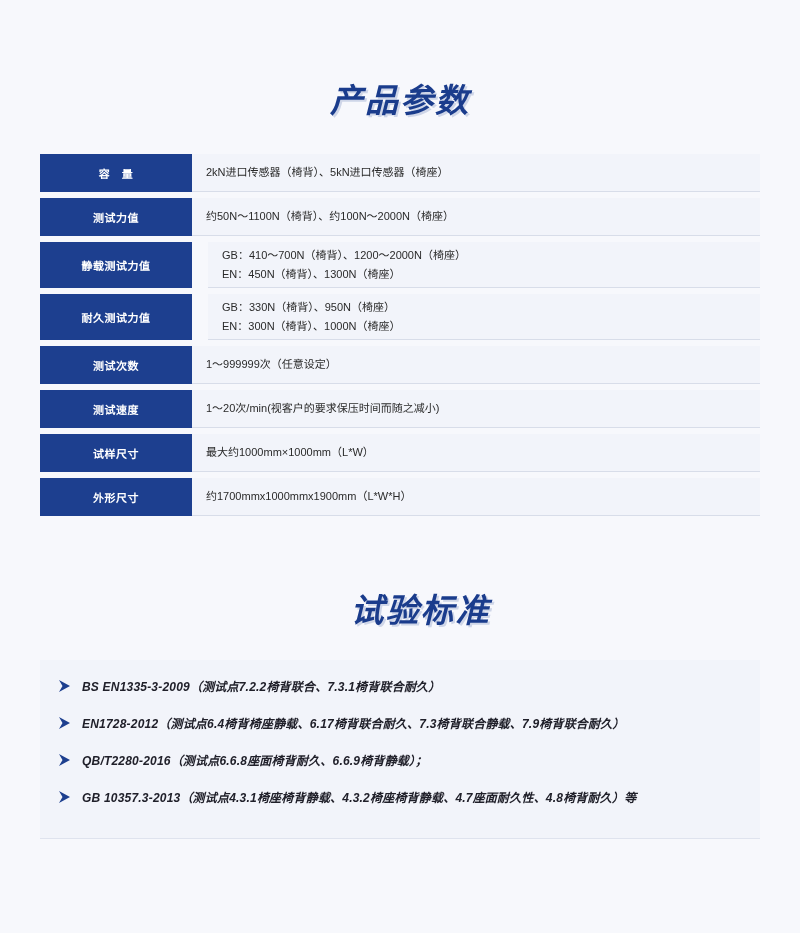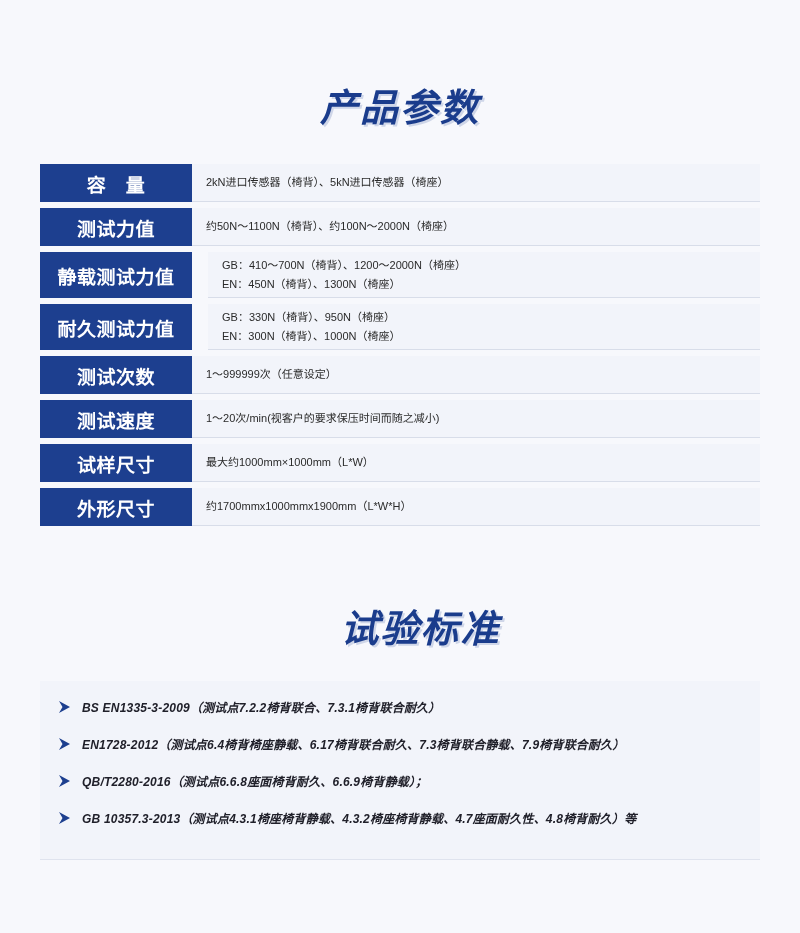--- a/index.html
+++ b/index.html
@@ -19,21 +19,21 @@
     min-height: 933px;
     box-sizing: border-box;
     padding: 0;
     position: relative;
     background: #f7f8fc;
   }
 
   
   .section-title {
     text-align: center;
-    font-size: 38px;
+    font-size: 33px;
     font-weight: bold;
     font-style: italic;
     letter-spacing: 2px;
     color: #1a3c8c;
     text-shadow: 2px 2px 0 #cfd6e8;
     font-family: "DejaVu Sans", "Liberation Sans", sans-serif;
   }
   #title-params {
     padding-top: 52px;
     padding-bottom: 0;
@@ -54,21 +54,21 @@
   .spec-row {
     display: flex;
     align-items: stretch;
     margin-bottom: 6px;
   }
   .spec-label {
     width: 152px;
     min-width: 152px;
     background: #1d3f8f;
     color: #ffffff;
-    font-size: 19px;
+    font-size: 11px;
     font-weight: bold;
     display: flex;
     align-items: center;
     justify-content: center;
     text-align: center;
     padding: 0 6px;
     box-sizing: border-box;
     letter-spacing: 0.5px;
   }
   .spec-value {

